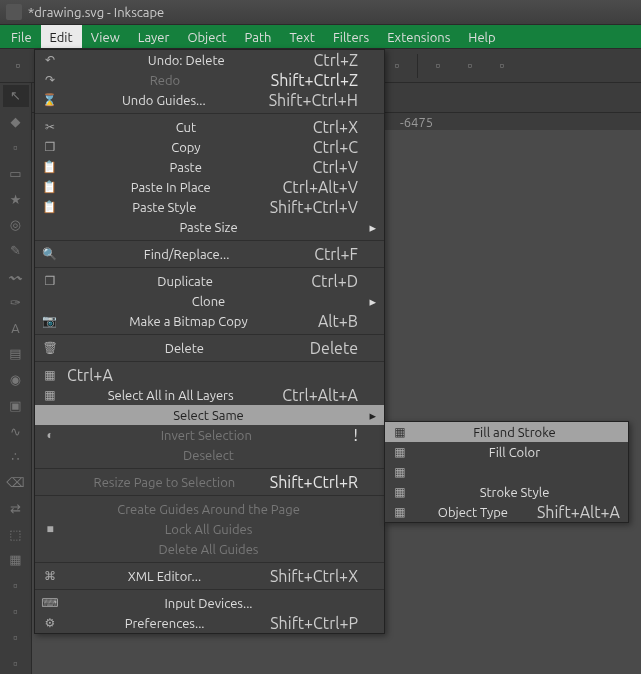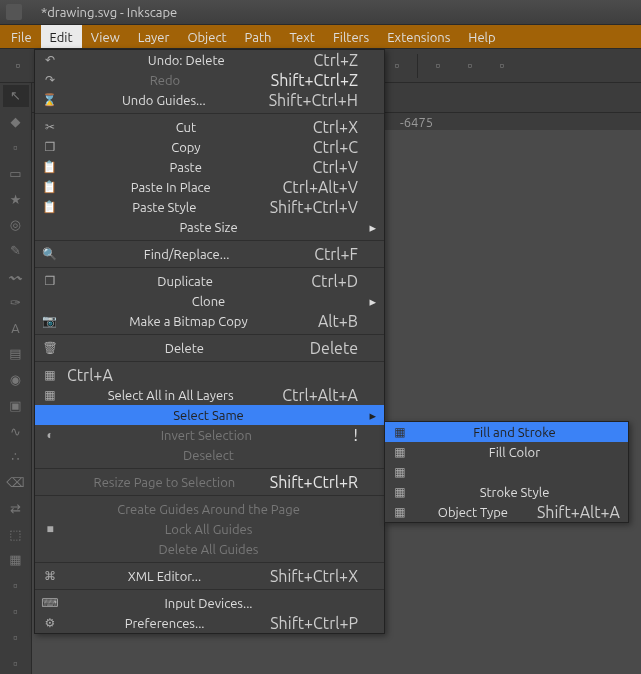--- a/index.html
+++ b/index.html
@@ -1,38 +1,38 @@
 <!DOCTYPE html>
 <html><head>
 <meta charset="utf-8">
 <style>
 * { margin:0; padding:0; box-sizing:border-box; font-family:"Segoe UI",Ubuntu,sans-serif; font-size:13px; }
 body { background:#3a3a3a; color:#ccc; width:641px; height:674px; overflow:hidden; position:relative; }
-.titlebar { background:linear-gradient(#4c4c4c,#3e3e3e); height:25px; display:flex; align-items:center; padding:0 6px; gap:19px; border-bottom:1px solid #2a2a2a; }
+.titlebar { background:linear-gradient(#4c4c4c,#3e3e3e); height:25px; display:flex; align-items:center; padding:0 6px; gap:6px; border-bottom:1px solid #2a2a2a; }
 .titlebar .icon { width:16px; height:16px; background:#555; border-radius:2px; }
-.menubar { background:#a16207; height:24px; display:flex; align-items:stretch; padding:0 2px; border-bottom:1px solid #2a2a2a; }
+.menubar { background:#15803d; height:24px; display:flex; align-items:stretch; padding:0 2px; border-bottom:1px solid #2a2a2a; }
 .menubar .mitem { padding:0 9px; display:flex; align-items:center; cursor:default; color:#ddd; }
 .menubar .mitem.open { background:#eaeaea; color:#222; }
 .toolbar { background:#3c3c3c; height:34px; border-bottom:1px solid #2a2a2a; display:flex; align-items:center; padding:0 4px; gap:4px; }
 .toolbar .tbtn { width:28px; height:28px; background:#3c3c3c; border:1px solid transparent; display:flex; align-items:center; justify-content:center; color:#888; }
 .toolbar .sep { width:1px; height:24px; background:#2a2a2a; margin:0 2px; }
 .propbar { background:#3c3c3c; height:30px; border-bottom:1px solid #2a2a2a; display:flex; align-items:center; padding-left:36px; gap:2px; color:#bbb;}
 .propbar .lab { font-size:12px; margin-left:10px; margin-right:2px; color:#aaa;}
 .propbar .num { background:#2d2d2d; border:1px solid #222; padding:2px 4px; min-width:60px; font-size:12px; color:#ccc; text-align:right;}
 .propbar .lock { width:20px; height:20px; background:#2d2d2d; border:1px solid #222; margin-left:6px; display:flex;align-items:center;justify-content:center;color:#888;}
 .rulerbar { background:#3c3c3c; height:18px; border-bottom:1px solid #2a2a2a; position:relative; font-size:9px; color:#999;}
 .rulerbar span{position:absolute;top:2px;}
 .lefttools { position:absolute; left:0; top:83px; width:32px; bottom:0; background:#3c3c3c; border-right:1px solid #2a2a2a; display:flex; flex-direction:column; align-items:center; padding-top:2px; gap:4px;}
 .lefttools .tool{ width:26px; height:26px; display:flex;align-items:center;justify-content:center;color:#777; position:relative;}
 .lefttools .tool.sel{ background:#2d2d2d; }
 .canvas { position:absolute; left:32px; top:130px; right:0; bottom:0; background:#4a4a4a; }
 .menu { position:absolute; background:#3f3f3f; border:1px solid #222; box-shadow:2px 2px 6px rgba(0,0,0,.4); }
 .menu .row { display:flex; align-items:center; height:20px; padding:0 8px 0 6px; gap:8px; color:#ddd; position:relative;}
 .menu .row.disabled { color:#777; }
-.menu .row.hl { background:#3b82f6; color:#222; }
+.menu .row.hl { background:#a3a3a3; color:#222; }
 .menu .row .ic { width:18px; text-align:center; color:#aaa; font-size:12px; }
 .menu .row.hl .ic { color:#333; }
 .menu .row .lbl { flex:1; white-space:nowrap;text-align:center; }
 .menu .row .acc { color:#ccc; font-size:16px; }
 .menu .row.disabled .acc{ color:#e5e5e5;}
 .menu .row .arr { width:10px; text-align:right; }
 .menu .sep { height:1px; background:#2e2e2e; margin:3px 0; }
 #edit-menu { left:34px; top:49px; width:351px; }
 #sub-menu { left:384px; top:421px; width:245px; }
 </style>

